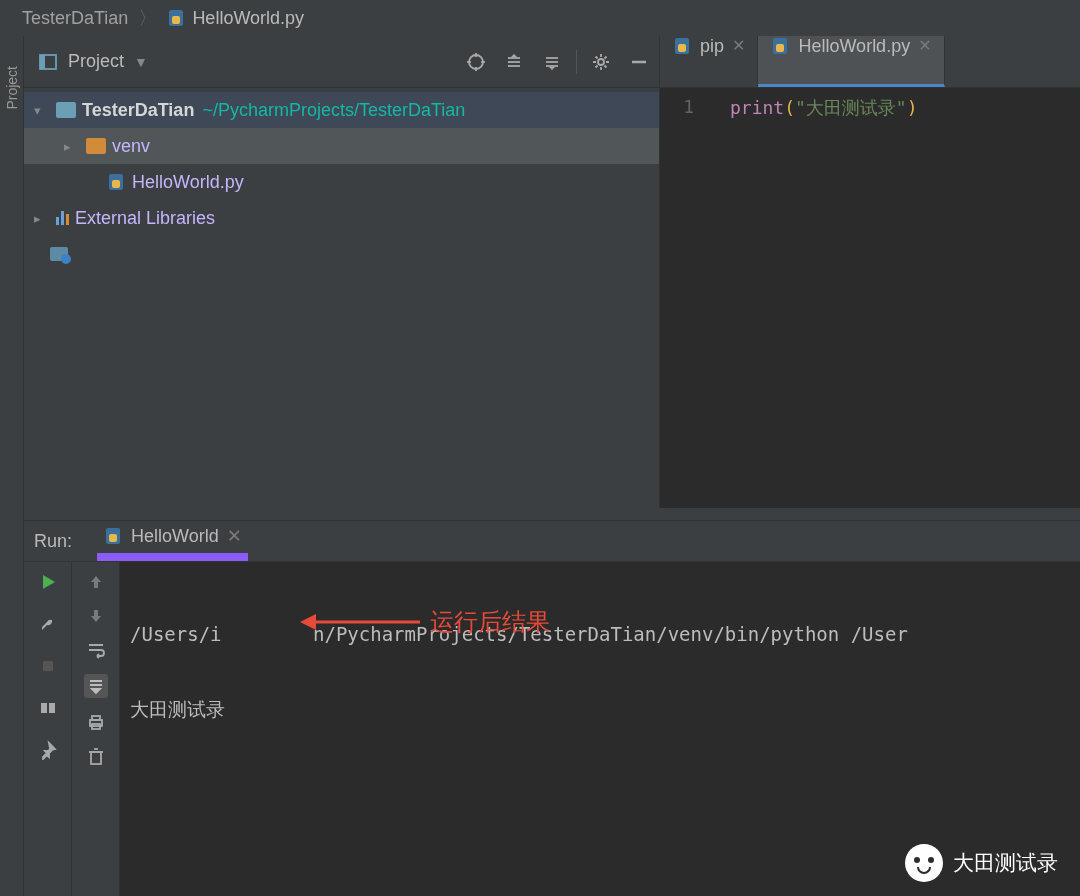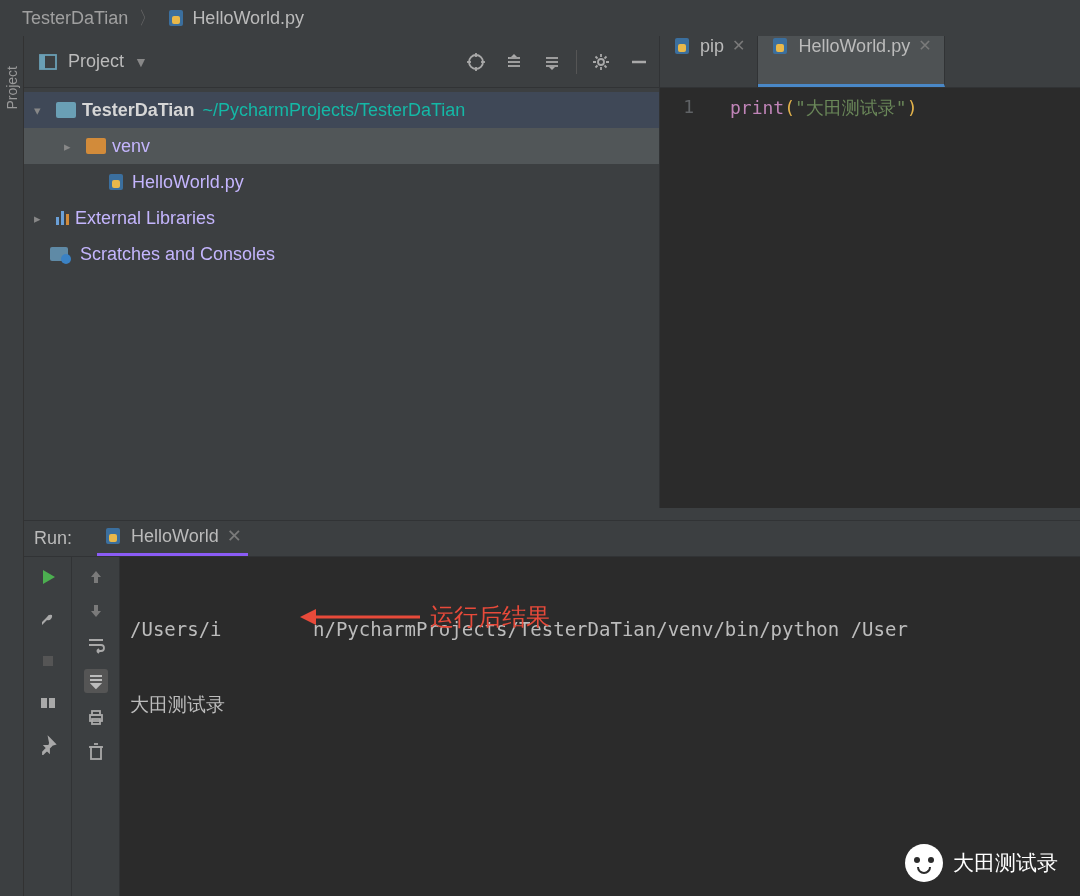--- a/index.html
+++ b/index.html
@@ -133,21 +133,21 @@
   }
   .run-header {
     display:flex; align-items:center;
     height:44px;
     padding-left:10px;
     gap:25px;
     background:#3c3f41;
     border-bottom:1px solid #313335;
   }
   .run-title { color:#bbbbbb; }
-  .run-tab { display:flex; align-items:center; gap:8px; color:#bbbbbb; border-bottom:3px solid #8b5cf6; padding:4px 6px 6px;}
+  .run-tab { display:flex; align-items:center; gap:8px; color:#bbbbbb; border-bottom:8px solid #8b5cf6; padding:4px 6px 6px;}
   .run-tab .close{ color:#7a7a7a; }
   .run-body { flex:1; display:flex; }
   .run-col1 {
     width:48px;
     background:#3c3f41;
     border-right:1px solid #313335;
     display:flex; flex-direction:column; align-items:center;
     padding-top:10px; gap:22px;
   }
   .run-col2 {
@@ -288,21 +288,20 @@
         <span class="arrow">▸</span>
         <span class="lib-icon">
             <span></span>
             <span></span>
             <span></span>
           </span>
         <span class="label">External Libraries</span>
       </div>
       <div class="tree-row" style="padding-left:26px">
         <span class="scratch-icon"></span>
-        <span class="label" style="margin-left:6px">Scratches and Consoles</span>
       </div>
     </div>
   </div>
 
   <div class="editor-pane">
     <div class="tabs-bar">
       <div class="tab">
         <svg class="ico" viewBox="0 0 20 20">
             <rect x="3" y="2" width="14" height="16" rx="2" style="fill:#3b6f9e;stroke:none"></rect>
             <rect x="6" y="8" width="8" height="8" rx="2" style="fill:#e8b84a;stroke:none"></rect>

